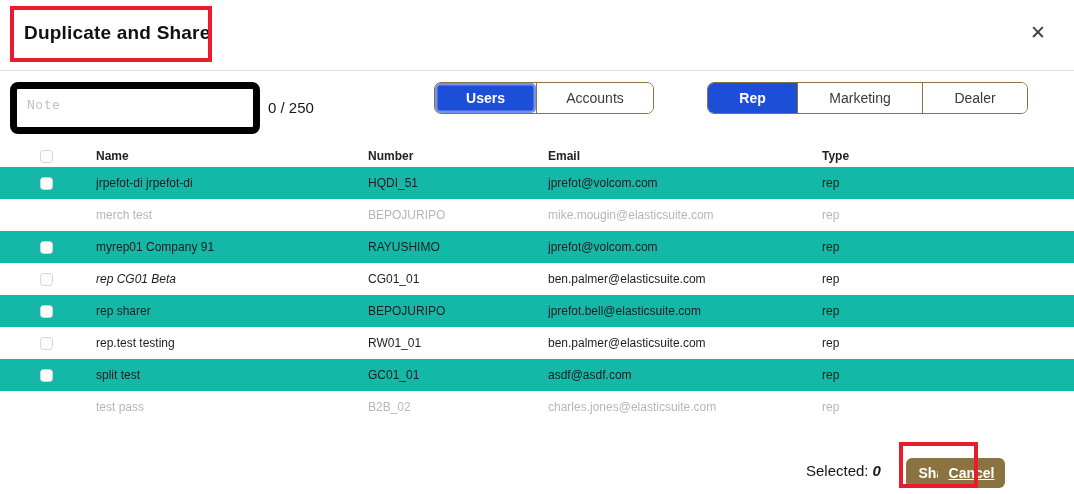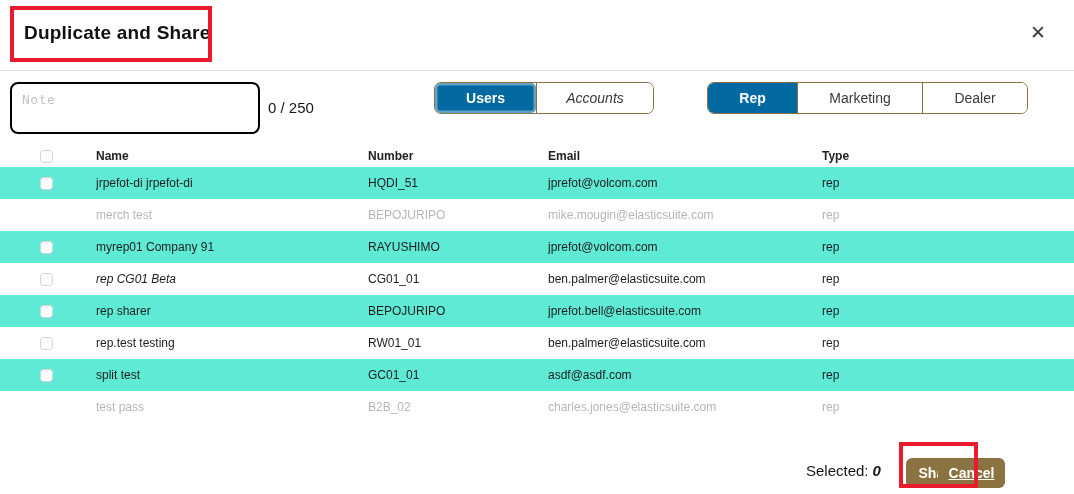--- a/index.html
+++ b/index.html
@@ -20,57 +20,57 @@
     font-size:19px;line-height:24px;text-align:center;color:#3d4043;
     cursor:pointer;user-select:none;
   }
   .header-divider{
     position:absolute;left:0;top:70px;width:100%;height:1px;background:#e2e2e2;
   }
 
   
   .note-box{
     position:absolute;left:10px;top:82px;width:250px;height:52px;
-    box-sizing:border-box;border:2px solid #000000;border-radius:8px;
+    box-sizing:border-box;border:7px solid #000000;border-radius:8px;
     resize:none;padding:8px 10px;font-size:13px;outline:none;
     font-family:"DejaVu Sans Mono", monospace;color:#333;
   }
   .note-box::placeholder{color:#c3c3c3;font-family:"DejaVu Sans Mono", monospace;letter-spacing:.5px;}
   .note-counter{
     position:absolute;left:268px;top:99px;font-size:15px;color:#15171a;
   }
   .segmented{
     position:absolute;top:82px;height:32px;display:flex;box-sizing:border-box;
     border:1.5px solid #8a7340;border-radius:7px;overflow:hidden;background:#fff;
   }
   .seg-entity{left:434px;}
   .seg-audience{left:707px;}
   .segment{
     box-sizing:border-box;height:100%;display:flex;align-items:center;justify-content:center;
     font-size:14px;color:#3a3a3c;background:#fff;cursor:pointer;border-left:1.5px solid #8a7340;
   }
   .segment:first-child{border-left:none;}
   .segment.selected{
-    background:#0369a1;color:#fff;font-weight:bold;border-left:none;
+    background:#1d4ed8;color:#fff;font-weight:bold;border-left:none;
   }
   .segment.focus-ring{
     box-shadow:inset 0 0 0 2.5px rgba(255,255,255,.38);border-radius:5px;
   }
-  .w-users{width:101px;} .w-accounts{width:117px;font-style:italic;}
+  .w-users{width:101px;} .w-accounts{width:117px;}
   .w-rep{width:89px;} .w-marketing{width:125px;} .w-dealer{width:105px;}
 
   
   table.share-table{
     position:absolute;left:0;top:145px;width:1074px;
     border-collapse:collapse;table-layout:fixed;font-size:12px;
   }
   .share-table td{padding:0;vertical-align:middle;overflow:hidden;white-space:nowrap;}
   .share-table tr.thead td{height:22px;font-weight:bold;color:#222;}
   .share-table tr.row td{height:32px;}
-  .share-table tr.stripe{background:#5eead4;padding-left:24px;}
+  .share-table tr.stripe{background:#14b8a6;padding-left:24px;}
   .share-table tr.disabled td{color:#b6b6b6;}
   .cb-cell{padding-left:40px !important;}
   .checkbox{
     display:inline-block;width:13px;height:13px;box-sizing:border-box;
     border:1.5px solid #d4d4d4;border-radius:3.5px;background:#fcfcfc;
     vertical-align:middle;cursor:pointer;
   }
   .italic-name{font-style:italic;}
 
   

